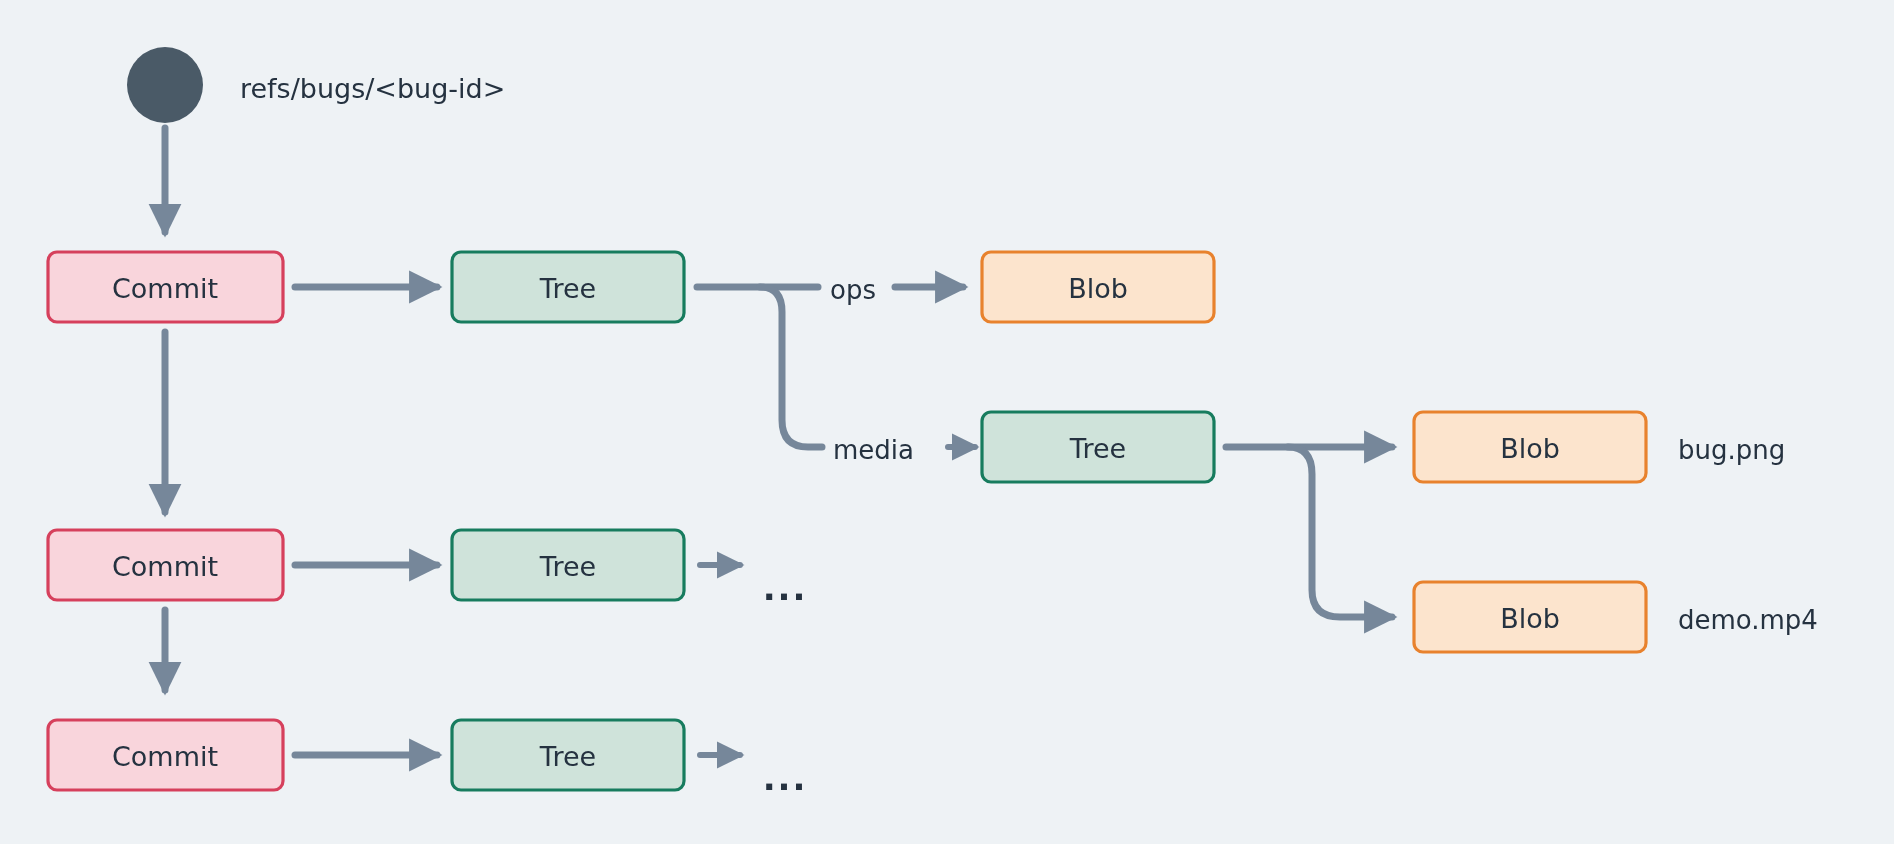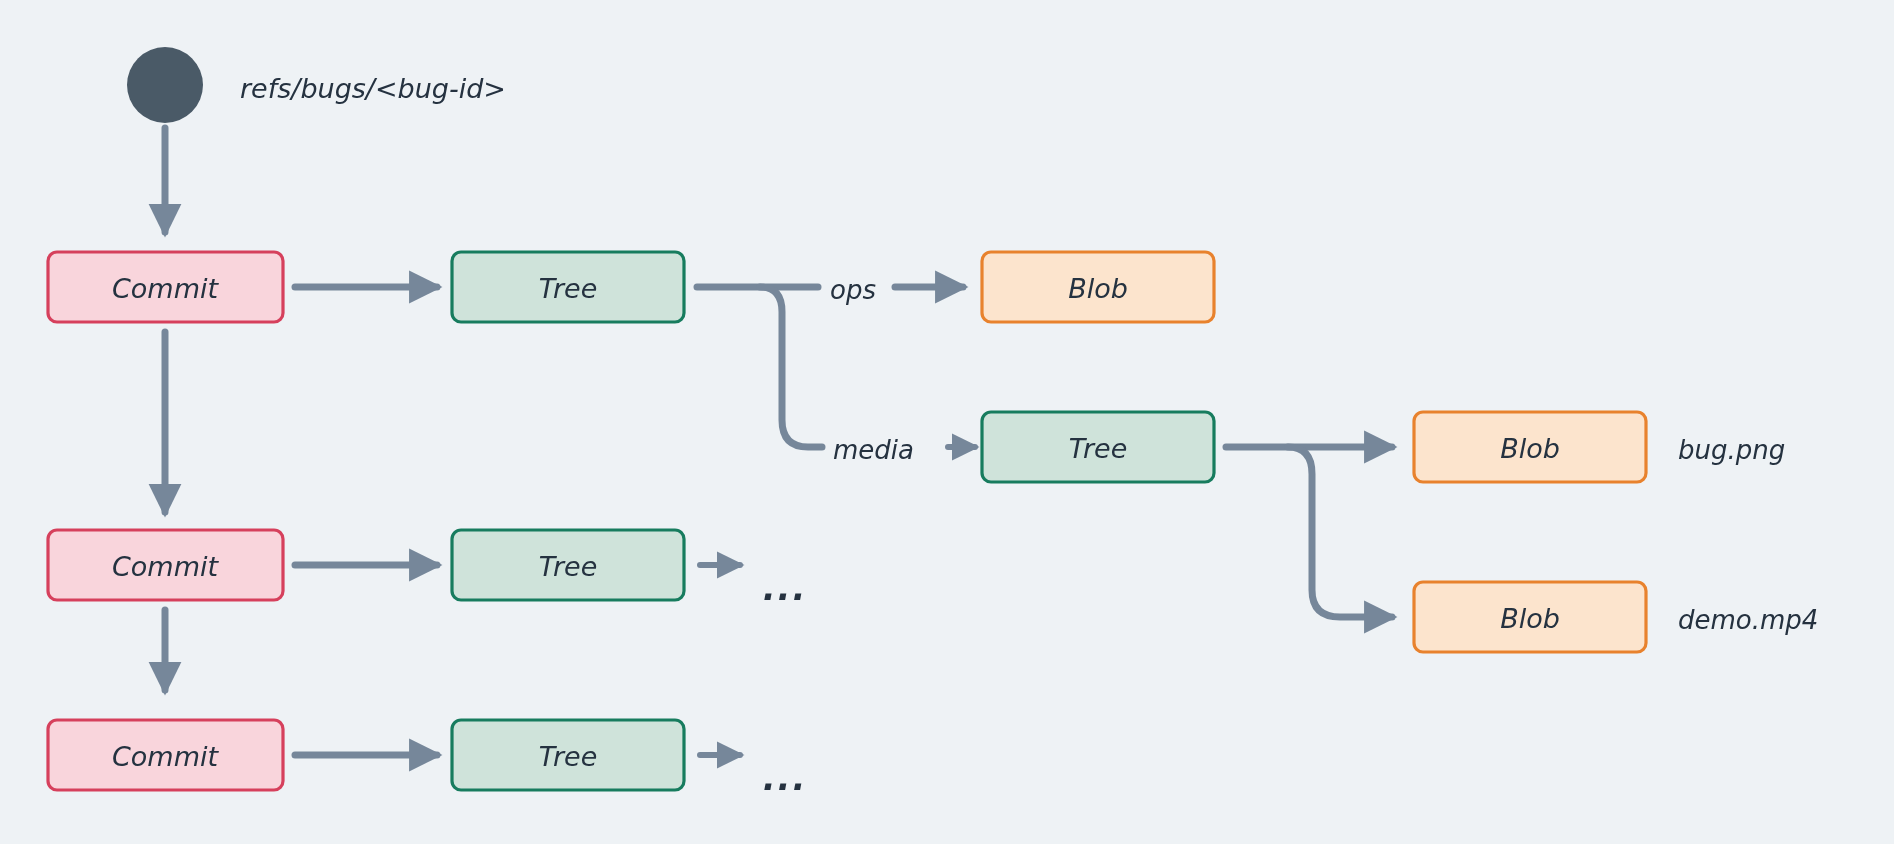--- a/index.html
+++ b/index.html
@@ -12,21 +12,20 @@
     width: 1894px;
     height: 844px;
     overflow: hidden;
     font-family: "DejaVu Sans", "Liberation Sans", sans-serif;
   }
   #diagram-root {
     position: relative;
     width: 1788px;
     height: 844px;
     background: #eef2f5;
-    font-style: italic;
   }
   svg#graph {
     display: block;
     width: 1894px;
     height: 844px;
   }
   .node-label {
     font-family: "DejaVu Sans", "Liberation Sans", sans-serif;
     font-size: 27px;
     fill: #253240;

